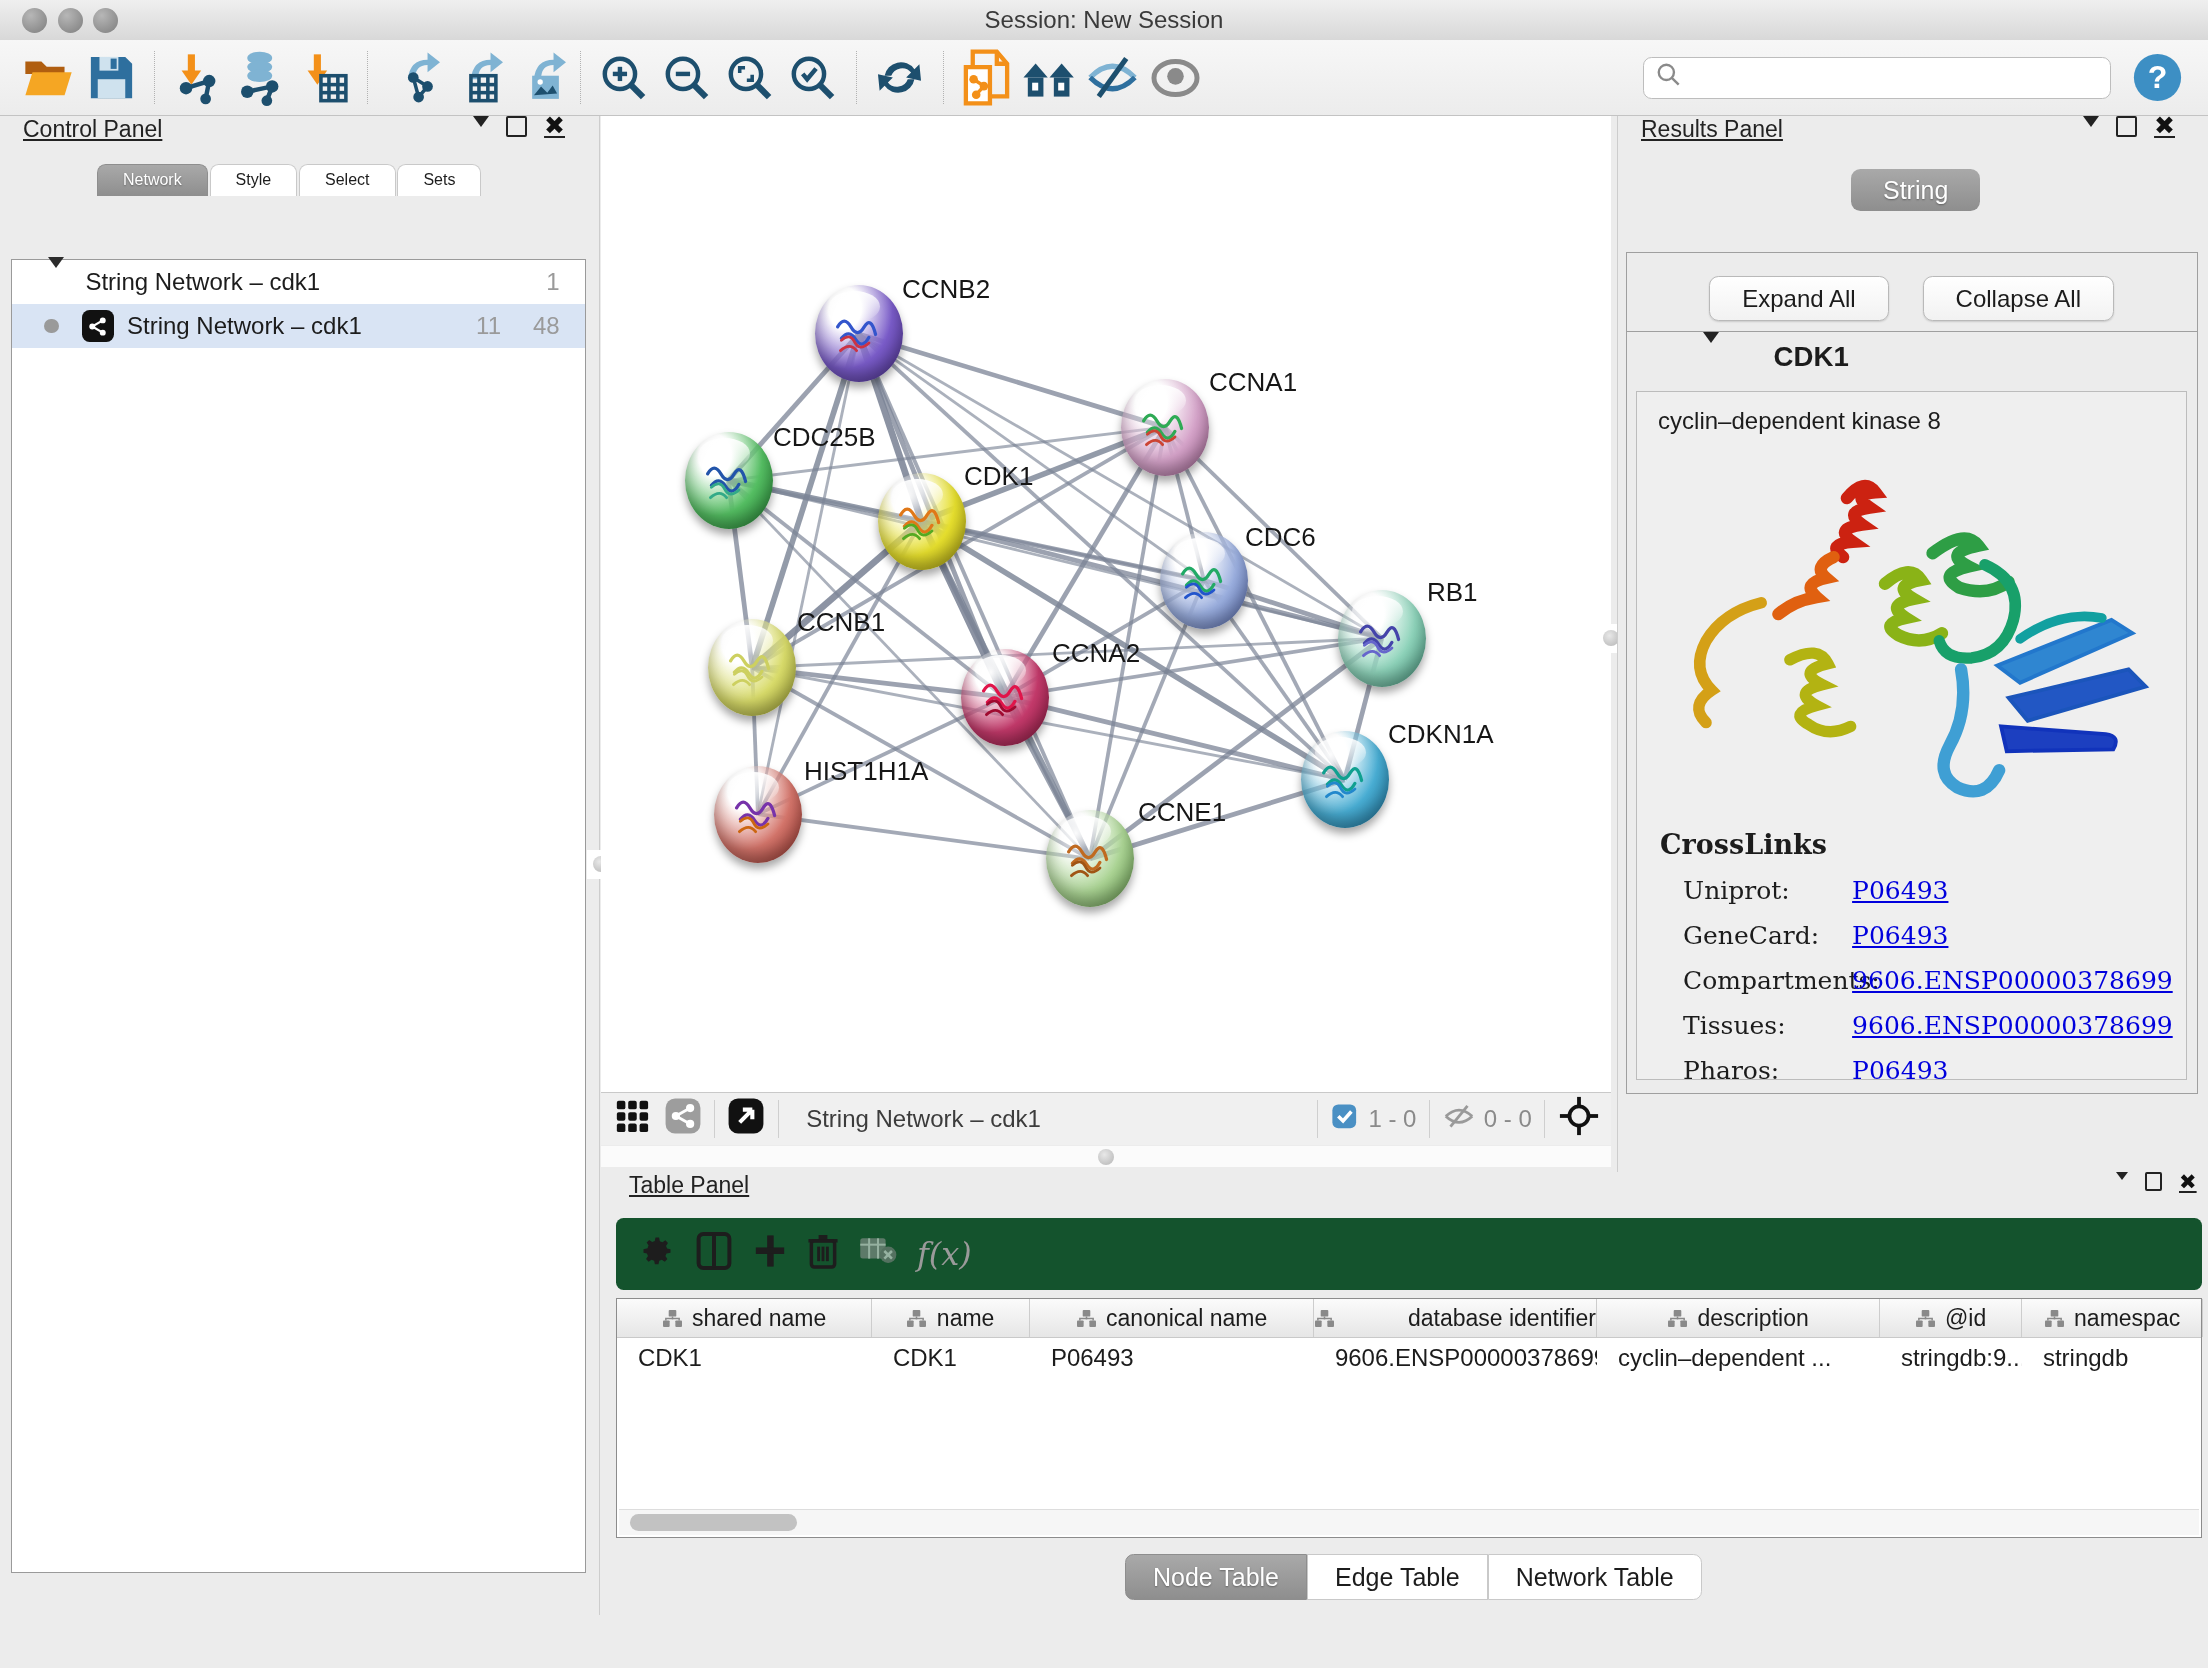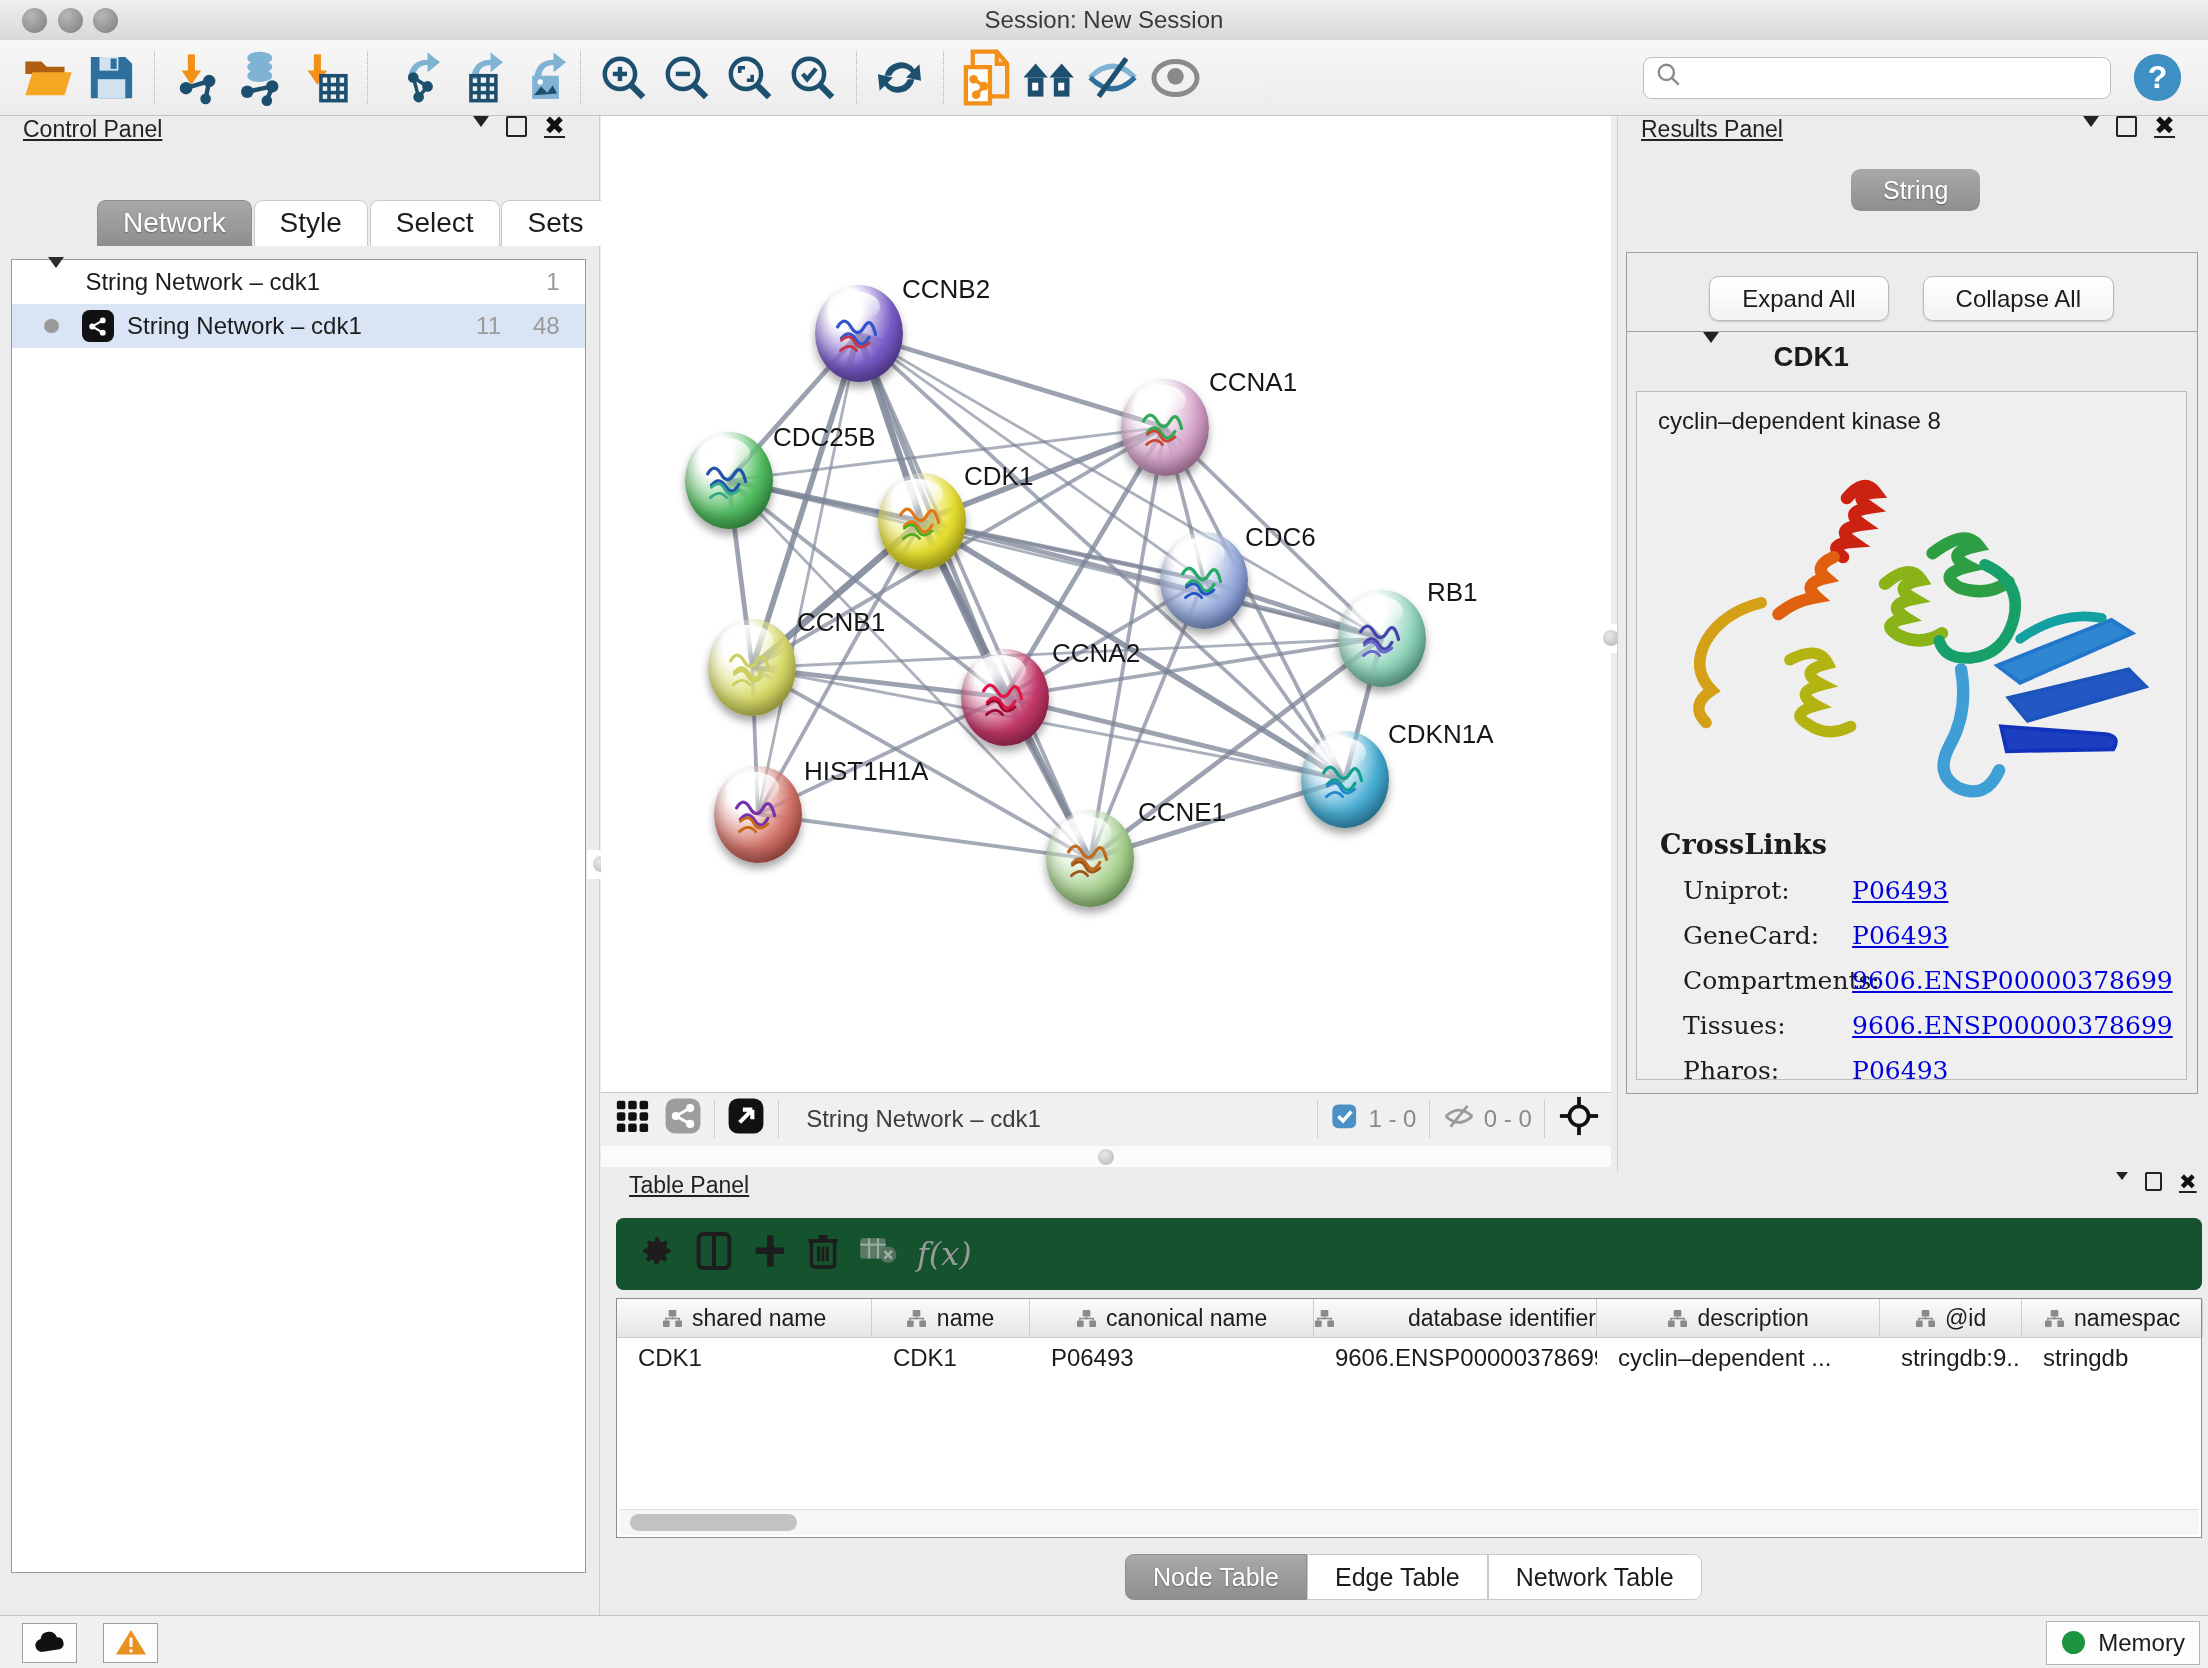--- a/index.html
+++ b/index.html
@@ -21,21 +21,21 @@
   .searchbox input{border:none;outline:none;font-size:23px;width:399px;background:transparent;
     font-family:"Liberation Sans","DejaVu Sans",sans-serif;}
   .helpbtn{width:51px;height:51px;margin:0 25px 0 21px;flex:0 0 auto;}
   
   .control-panel{position:absolute;left:0;top:116px;width:599px;height:1499px;background:#ececec;border-right:1.9px solid #cdcdcd;}
   .panel-head{height:42px;display:flex;align-items:flex-start;padding:0 34px 0 23px;font-size:23px;color:#222;text-decoration:underline;}
   .panel-head .sp{flex:1;}
   .phicon{margin-left:17px;display:flex;align-items:center;}
   .tabs{display:flex;margin-left:97px;margin-top:5.7px;}
   .tab{padding:6.7px 25px;background:#fff;border:1px solid #c9c9c9;border-bottom:none;
-    border-radius:8.6px 8.6px 0 0;font-size:28px;margin-right:1.9px;margin-top:36px;}
+    border-radius:8.6px 8.6px 0 0;font-size:16px;margin-right:1.9px;}
   .tab.sel{background:linear-gradient(#a9a9a9,#8e8e8e);color:#fff;text-shadow:0 1px 1.9px rgba(0,0,0,.35);border-color:#8e8e8e;}
   .netstatus{display:flex;align-items:center;margin:17px 25px 5.7px 25px;}
   .netstatus .txt{flex:1;text-align:center;font-size:24px;}
   .treebox{position:absolute;left:11.4px;right:13.3px;top:143px;bottom:42px;background:#fff;border:1.9px solid #9a9a9a;}
   .trow{display:flex;align-items:center;height:44px;font-size:24px;}
   .trow .grow{flex:1;}
   .trow .num{color:#9a9a9a;margin-right:25px;}
   .trow.sel{background:#d9e4f4;}
   .dot{width:14.3px;height:14.3px;border-radius:50%;background:#9a9a9a;margin:0 23px 0 32px;}
   .shareicon{width:32px;height:32px;border-radius:7.6px;background:#111;display:flex;align-items:center;justify-content:center;margin-right:13.3px;}
@@ -744,32 +744,14 @@
           <div class="hthumb"></div>
         </div>
     </div>
     <div class="ttabs" id="table-tabs">
         <div class="ttab sel">Node Table</div>
         <div class="ttab">Edge Table</div>
         <div class="ttab">Network Table</div>
       </div>
   </div>
 
-  <div class="statusbar">
-    <div class="sbtn" style="left:22px">
-      <svg width="36" height="27" viewBox="0 0 38 28">
-          <path d="M10 24 a7 7 0 0 1 -1 -13.8 a9 9 0 0 1 17.4 -1.6 a6.5 6.5 0 0 1 2.6 12.6 z" fill="#111"></path>
-        </svg>
-    </div>
-    <div class="sbtn" style="left:103px">
-      <svg width="32" height="28.5" viewBox="0 0 34 30">
-          <path d="M17 2 L33 28 L1 28 Z" fill="#e89020"></path>
-          <rect x="15.4" y="10" width="3.2" height="10" fill="#fff"></rect>
-          <rect x="15.4" y="22.5" width="3.2" height="3.2" fill="#fff"></rect>
-        </svg>
-    </div>
-    <div class="membtn">
-      <span class="memdot"></span>
-      <span>Memory</span>
-    </div>
-  </div>
 </div>
 
 
 </body></html>

